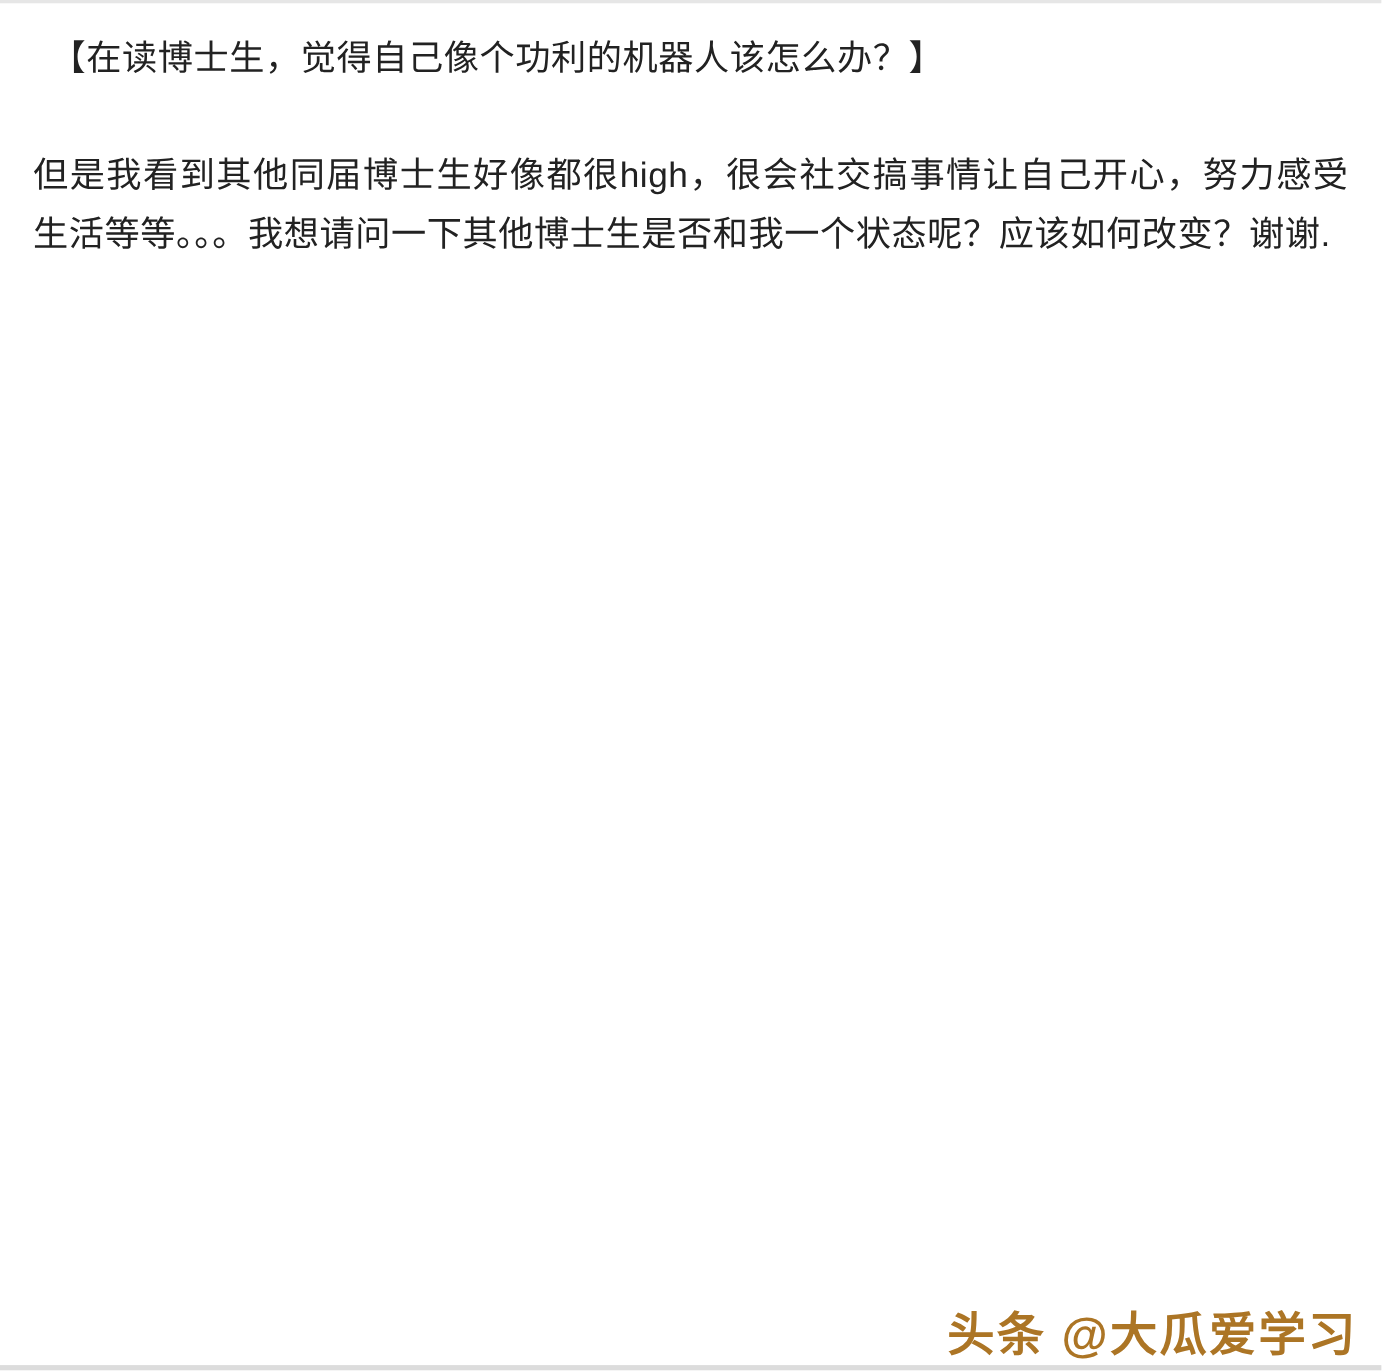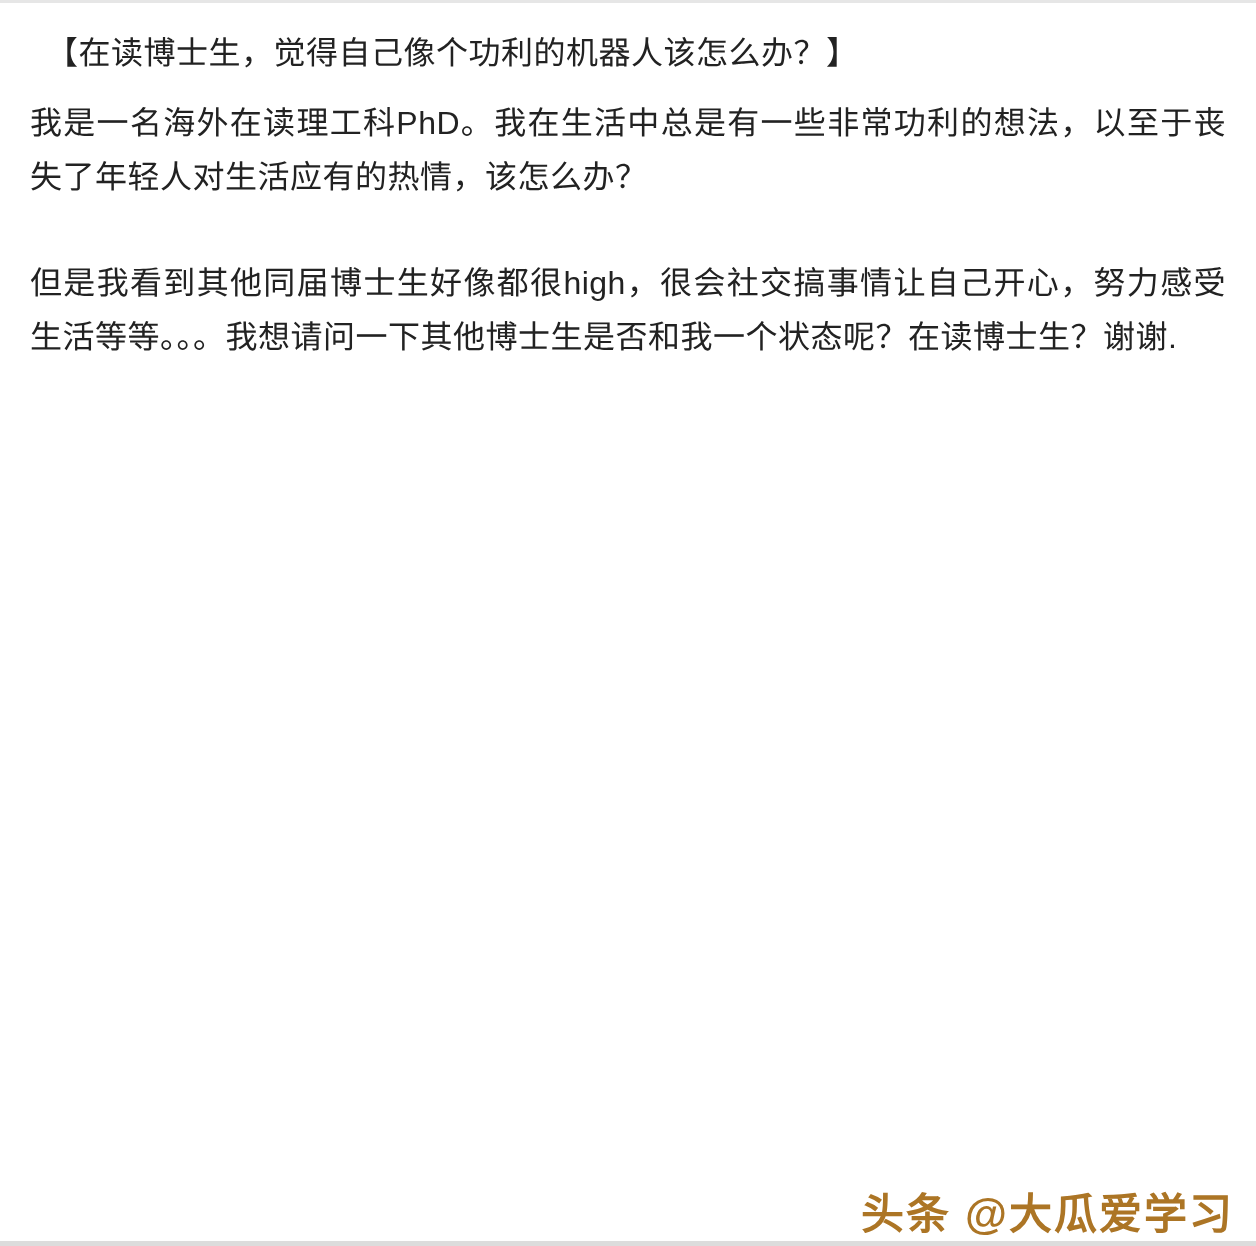--- a/index.html
+++ b/index.html
@@ -72,25 +72,24 @@
       0 2px 0 #ffffff, 0 -2px 0 #ffffff,
       2px 0 0 #ffffff, -2px 0 0 #ffffff;
   }
 </style>
 </head>
 <body>
 
 <div class="page">
   <p class="title">【在读博士生，觉得自己像个功利的机器人该怎么办？】</p>
 
-  <p class="para first">我是一名海外在读理工科PhD。我在生活中总是有一些非常功利的想法，以至于丧失了年轻人对生活应有的热情，该怎么办？</p>
 
 
 
 
-  <p class="para">但是我看到其他同届博士生好像都很high，很会社交搞事情让自己开心，努力感受生活等等。。。我想请问一下其他博士生是否和我一个状态呢？在读博士生？谢谢.</p>
+  <p class="para">但是我看到其他同届博士生好像都很high，很会社交搞事情让自己开心，努力感受生活等等。。。我想请问一下其他博士生是否和我一个状态呢？应该如何改变？谢谢.</p>
 
   <p class="note-line">
     
   </p>
 </div>
 
 <div class="watermark">头条 @大瓜爱学习</div>
 
 </body></html>

